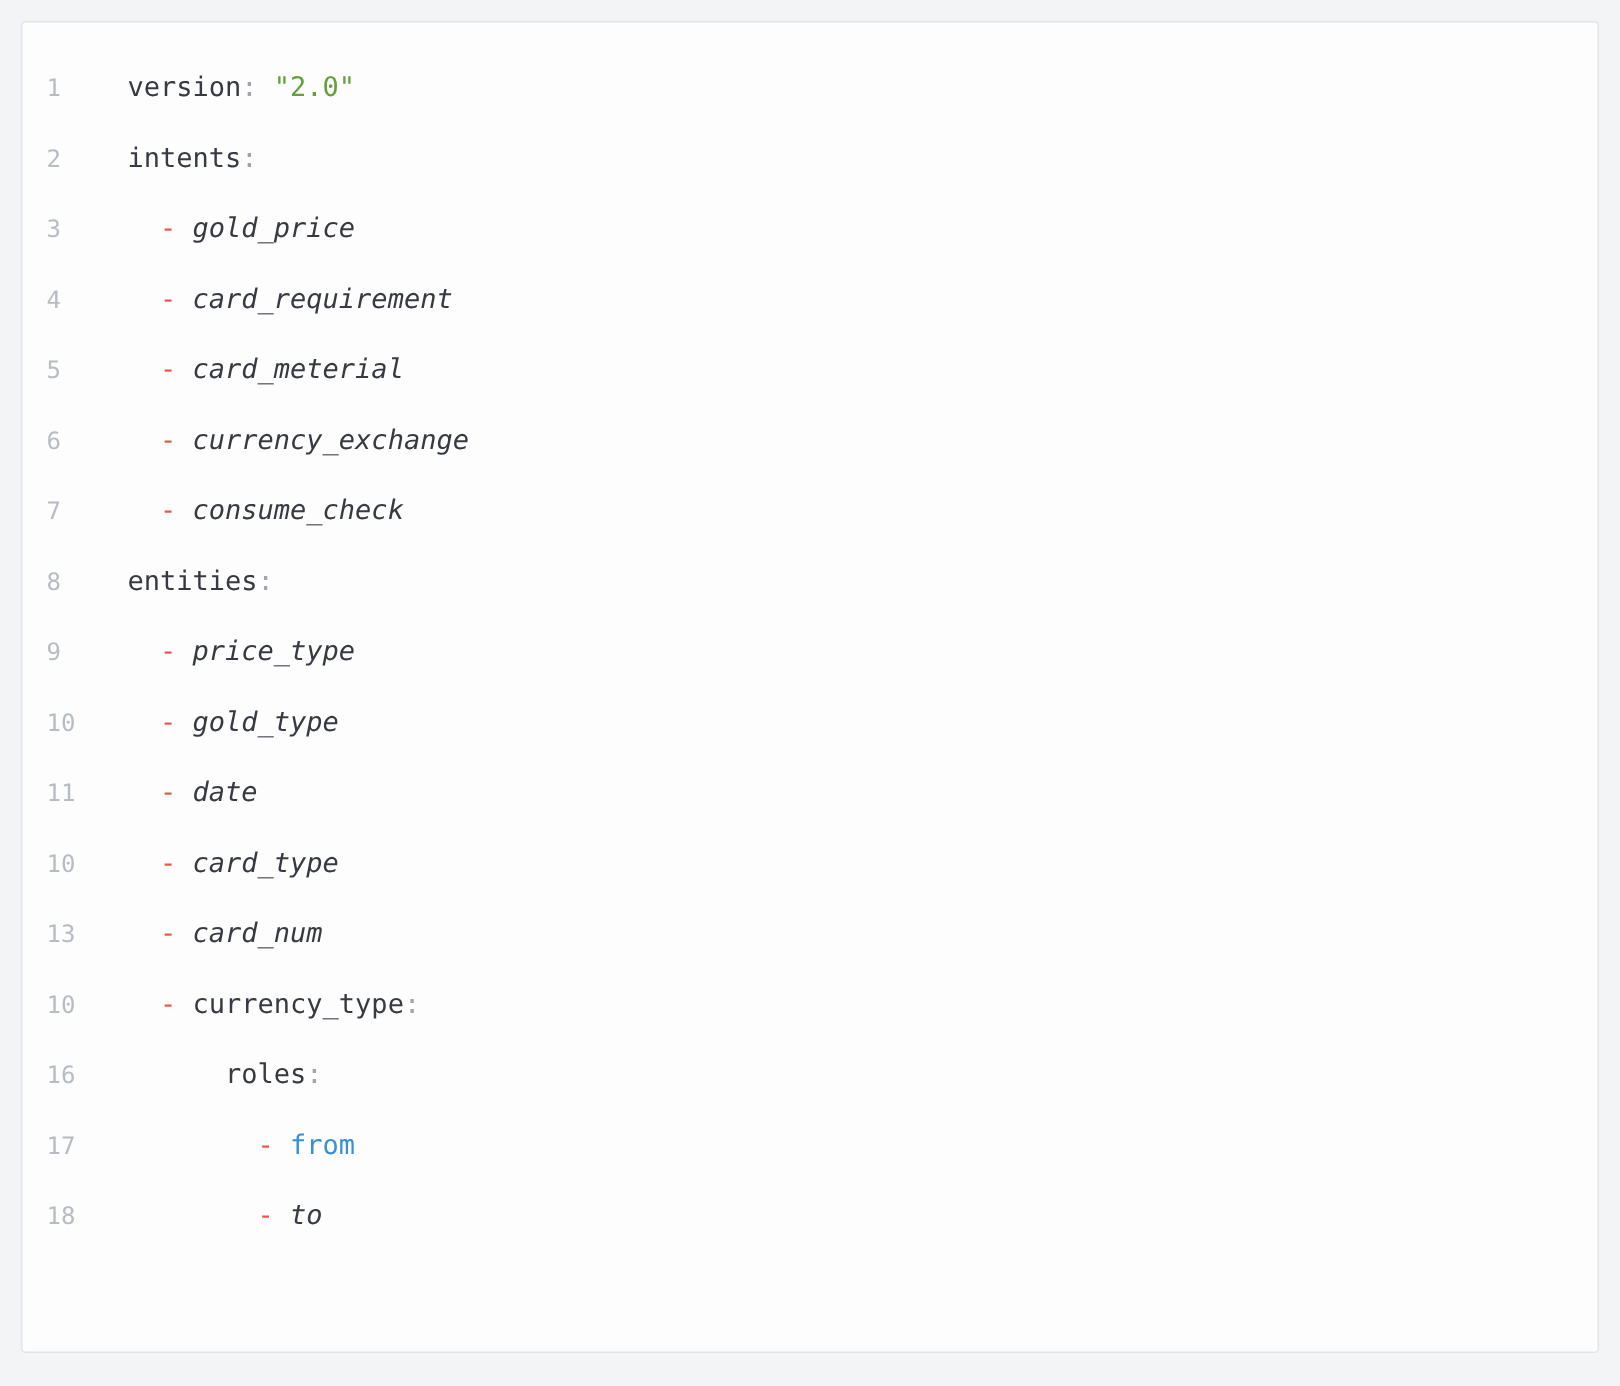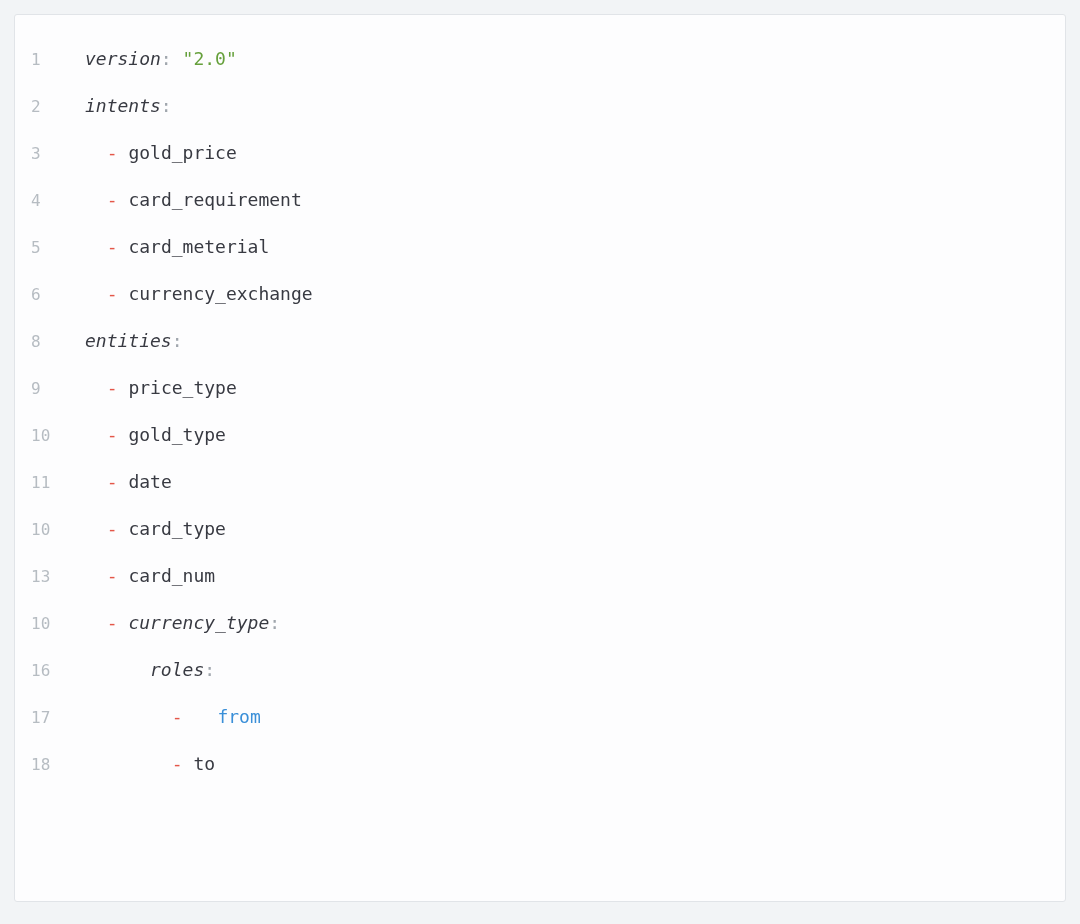--- a/index.html
+++ b/index.html
@@ -43,40 +43,41 @@
     display:inline-block;
     width:70px;
     padding-left:16px;
     color:var(--line-number);
     font-size:16px;
     vertical-align:baseline;
     -webkit-user-select:none;
     user-select:none;
   }
   .line-content{white-space:pre;}
-  .tok-plain{color:var(--tok-plain);}
-  .tok-key{color:var(--tok-key);font-style:italic;}
+  .tok-plain{color:var(--tok-plain);font-style:italic;}
+  .tok-key{color:var(--tok-key);}
   .tok-punct{color:var(--tok-punct);}
   .tok-string{color:var(--tok-string);}
   .tok-dash{color:var(--tok-dash);}
-  .tok-keyword{color:var(--tok-keyword);margin-left:24px;}
+  .tok-keyword{color:var(--tok-keyword);}
   .tok-ws{color:var(--tok-plain);}
 </style>
 </head>
 <body>
 
 <div class="page">
   <div class="code-block">
     <div class="code-lines">
         <div class="code-line"><span class="line-number">1</span><span class="line-content"><span class="tok-key">version</span><span class="tok-punct">: </span><span class="tok-string">"2.0"</span></span></div>
         <div class="code-line"><span class="line-number">2</span><span class="line-content"><span class="tok-key">intents</span><span class="tok-punct">:</span></span></div>
         <div class="code-line"><span class="line-number">3</span><span class="line-content"><span class="tok-ws">  </span><span class="tok-dash">- </span><span class="tok-plain">gold_price</span></span></div>
         <div class="code-line"><span class="line-number">4</span><span class="line-content"><span class="tok-ws">  </span><span class="tok-dash">- </span><span class="tok-plain">card_requirement</span></span></div>
         <div class="code-line"><span class="line-number">5</span><span class="line-content"><span class="tok-ws">  </span><span class="tok-dash">- </span><span class="tok-plain">card_meterial</span></span></div>
         <div class="code-line"><span class="line-number">6</span><span class="line-content"><span class="tok-ws">  </span><span class="tok-dash">- </span><span class="tok-plain">currency_exchange</span></span></div>
+        <div class="code-line"><span class="line-number">7</span><span class="line-content"><span class="tok-ws">  </span><span class="tok-dash">- </span><span class="tok-plain">consume_check</span></span></div>
         <div class="code-line"><span class="line-number">8</span><span class="line-content"><span class="tok-key">entities</span><span class="tok-punct">:</span></span></div>
         <div class="code-line"><span class="line-number">9</span><span class="line-content"><span class="tok-ws">  </span><span class="tok-dash">- </span><span class="tok-plain">price_type</span></span></div>
         <div class="code-line"><span class="line-number">10</span><span class="line-content"><span class="tok-ws">  </span><span class="tok-dash">- </span><span class="tok-plain">gold_type</span></span></div>
         <div class="code-line"><span class="line-number">11</span><span class="line-content"><span class="tok-ws">  </span><span class="tok-dash">- </span><span class="tok-plain">date</span></span></div>
         <div class="code-line"><span class="line-number">10</span><span class="line-content"><span class="tok-ws">  </span><span class="tok-dash">- </span><span class="tok-plain">card_type</span></span></div>
         <div class="code-line"><span class="line-number">13</span><span class="line-content"><span class="tok-ws">  </span><span class="tok-dash">- </span><span class="tok-plain">card_num</span></span></div>
         <div class="code-line"><span class="line-number">10</span><span class="line-content"><span class="tok-ws">  </span><span class="tok-dash">- </span><span class="tok-key">currency_type</span><span class="tok-punct">:</span></span></div>
         <div class="code-line"><span class="line-number">16</span><span class="line-content"><span class="tok-ws">      </span><span class="tok-key">roles</span><span class="tok-punct">:</span></span></div>
         <div class="code-line"><span class="line-number">17</span><span class="line-content"><span class="tok-ws">        </span><span class="tok-dash">- </span><span class="tok-keyword">from</span></span></div>
         <div class="code-line"><span class="line-number">18</span><span class="line-content"><span class="tok-ws">        </span><span class="tok-dash">- </span><span class="tok-plain">to</span></span></div>

